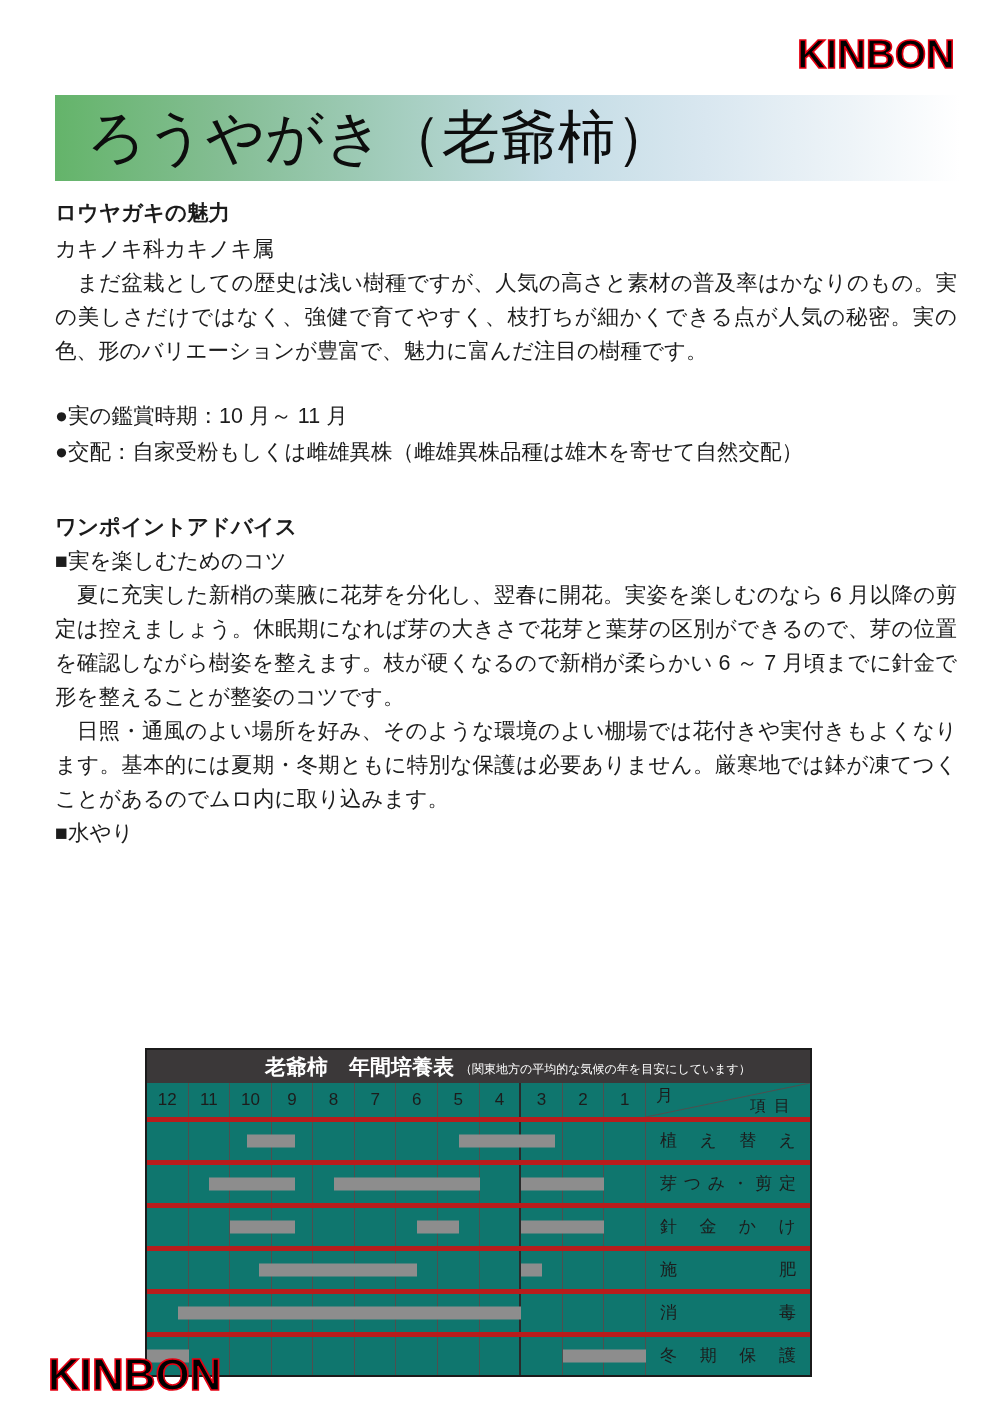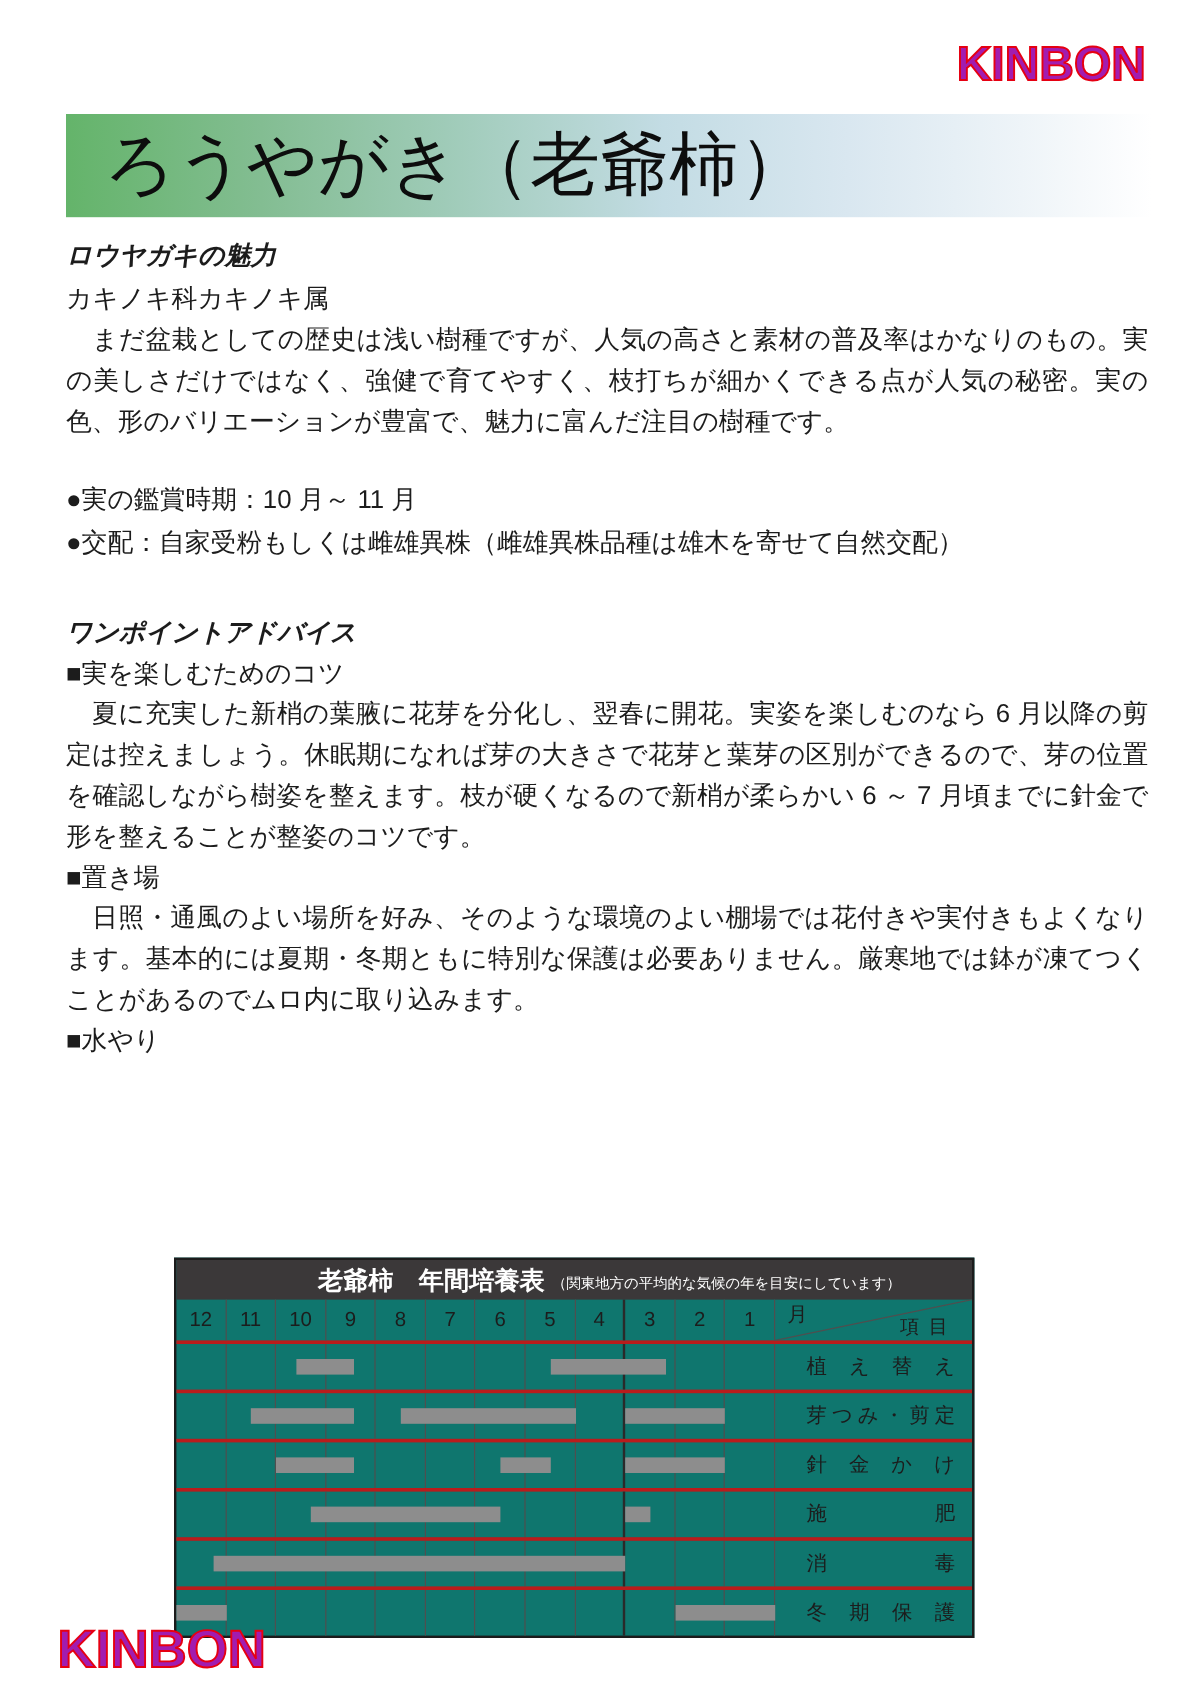--- a/index.html
+++ b/index.html
@@ -2,41 +2,41 @@
 <html><head>
 <meta charset="utf-8">
 <style>
   html,body{margin:0;padding:0;background:#fff;}
   .page{
     position:relative;width:1000px;height:1415px;background:#ffffff;overflow:hidden;
     font-family:"Liberation Sans","DejaVu Sans",sans-serif;color:#1c1c1c;
   }
   
   .kinbon{
-    color:#a21caf;font-weight:bold;letter-spacing:0px;
+    color:#000000;font-weight:bold;letter-spacing:0px;
     -webkit-text-stroke:1.6px #e60012;
     font-family:"Liberation Sans",sans-serif;
   }
   .kinbon.top{position:absolute;top:32px;right:45px;font-size:40px;}
   .kinbon.bottom{position:absolute;top:1350px;left:48px;font-size:44px;}
   
   .banner{
     position:absolute;top:95px;left:55px;width:905px;height:86px;
     background:linear-gradient(to right,#64b46a 0%,#83bd92 18%,#9fcbb8 35%,#c3dce4 55%,#d9e7f0 72%,#eef4f8 88%,#ffffff 100%);
   }
   .banner-title{
     font-family:"Liberation Serif","DejaVu Serif",serif;
     font-size:58px;line-height:86px;padding-left:32px;color:#0d0d0d;white-space:nowrap;
   }
   
   .content{
     position:absolute;top:196px;left:55px;width:902px;
     font-size:21.5px;line-height:34px;text-align:justify;text-justify:inter-ideograph;
   }
-  .h-bold{font-weight:bold;font-size:21.5px;margin:0;font-style:italic;}
+  .h-bold{font-weight:bold;font-size:21.5px;margin:0;}
   .taxonomy{margin:2px 0 0 0;}
   .para{margin:0;}
   .facts{margin-top:30px;line-height:36px;}
   .advice-head{margin-top:40px;font-weight:bold;}
   .sub-head{margin:0;}
   
   .cal-table{
     position:absolute;top:1048px;left:145px;width:667px;
     border:2px solid #1b1b1b;box-sizing:border-box;background:#0f766e;
   }
@@ -51,21 +51,21 @@
   .m-row{display:flex;height:34px;}
   .m-cell{
     width:41.58px;box-sizing:border-box;border-right:1px solid #4f4f4f;
     text-align:center;line-height:34px;font-size:17px;flex:none;
   }
   .m-cell.bold{border-right:2px solid #2a2a2a;}
   .corner{position:relative;flex:1;}
   .corner svg{position:absolute;inset:0;width:100%;height:100%;}
   .corner .c-top{position:absolute;top:1px;left:10px;font-size:17px;}
   .corner .c-bottom{position:absolute;bottom:0px;right:12px;font-size:16px;letter-spacing:8px;}
-  .t-row{display:flex;height:38px;border-top:3px solid #b91c1c;gap:12px;}
+  .t-row{display:flex;height:38px;border-top:5px solid #b91c1c;}
   .bar-area{position:relative;display:flex;width:499px;flex:none;}
   .g-col{
     width:41.58px;box-sizing:border-box;border-right:1px solid #4f4f4f;flex:none;height:100%;
   }
   .g-col.bold{border-right:2px solid #2a2a2a;}
   .bar{
     position:absolute;top:50%;transform:translateY(-50%);height:13px;background:#8d8d8d;
   }
   .t-label{
     flex:1;font-size:17px;line-height:38px;padding:0 14px;box-sizing:border-box;
@@ -91,21 +91,20 @@
     <div class="facts">
       <div>●実の鑑賞時期：10 月～ 11 月</div>
       <div>●交配：自家受粉もしくは雌雄異株（雌雄異株品種は雄木を寄せて自然交配）</div>
     </div>
 
     <p class="h-bold advice-head">ワンポイントアドバイス</p>
 
     <p class="sub-head">■実を楽しむためのコツ</p>
     <p class="para">　夏に充実した新梢の葉腋に花芽を分化し、翌春に開花。実姿を楽しむのなら 6 月以降の剪定は控えましょう。休眠期になれば芽の大きさで花芽と葉芽の区別ができるので、芽の位置を確認しながら樹姿を整えます。枝が硬くなるので新梢が柔らかい 6 ～ 7 月頃までに針金で形を整えることが整姿のコツです。</p>
 
-    <p class="sub-head">■置き場</p>
     <p class="para">　日照・通風のよい場所を好み、そのような環境のよい棚場では花付きや実付きもよくなります。基本的には夏期・冬期ともに特別な保護は必要ありません。厳寒地では鉢が凍てつくことがあるのでムロ内に取り込みます。</p>
 
     <p class="sub-head">■水やり</p>
   </div>
 
   <div class="cal-table">
     <div class="cal-title">
       <span class="t-main">老爺柿　年間培養表</span>
       <span class="t-note">（関東地方の平均的な気候の年を目安にしています）</span>
     </div>

